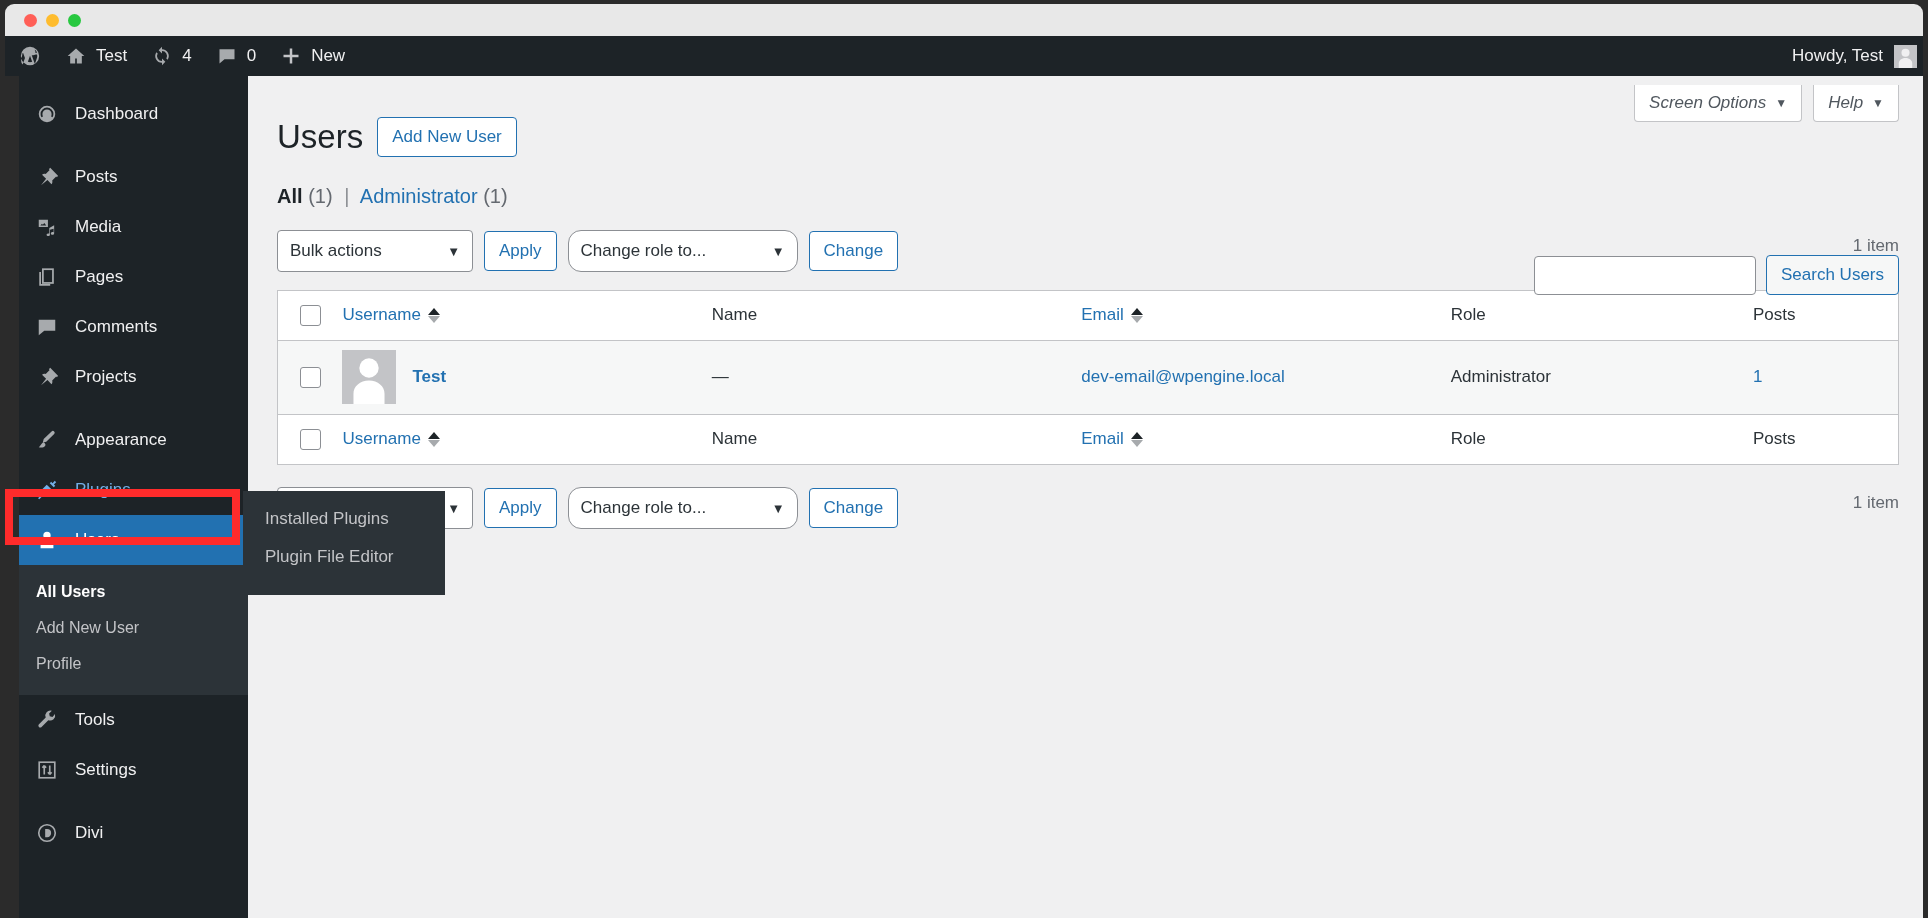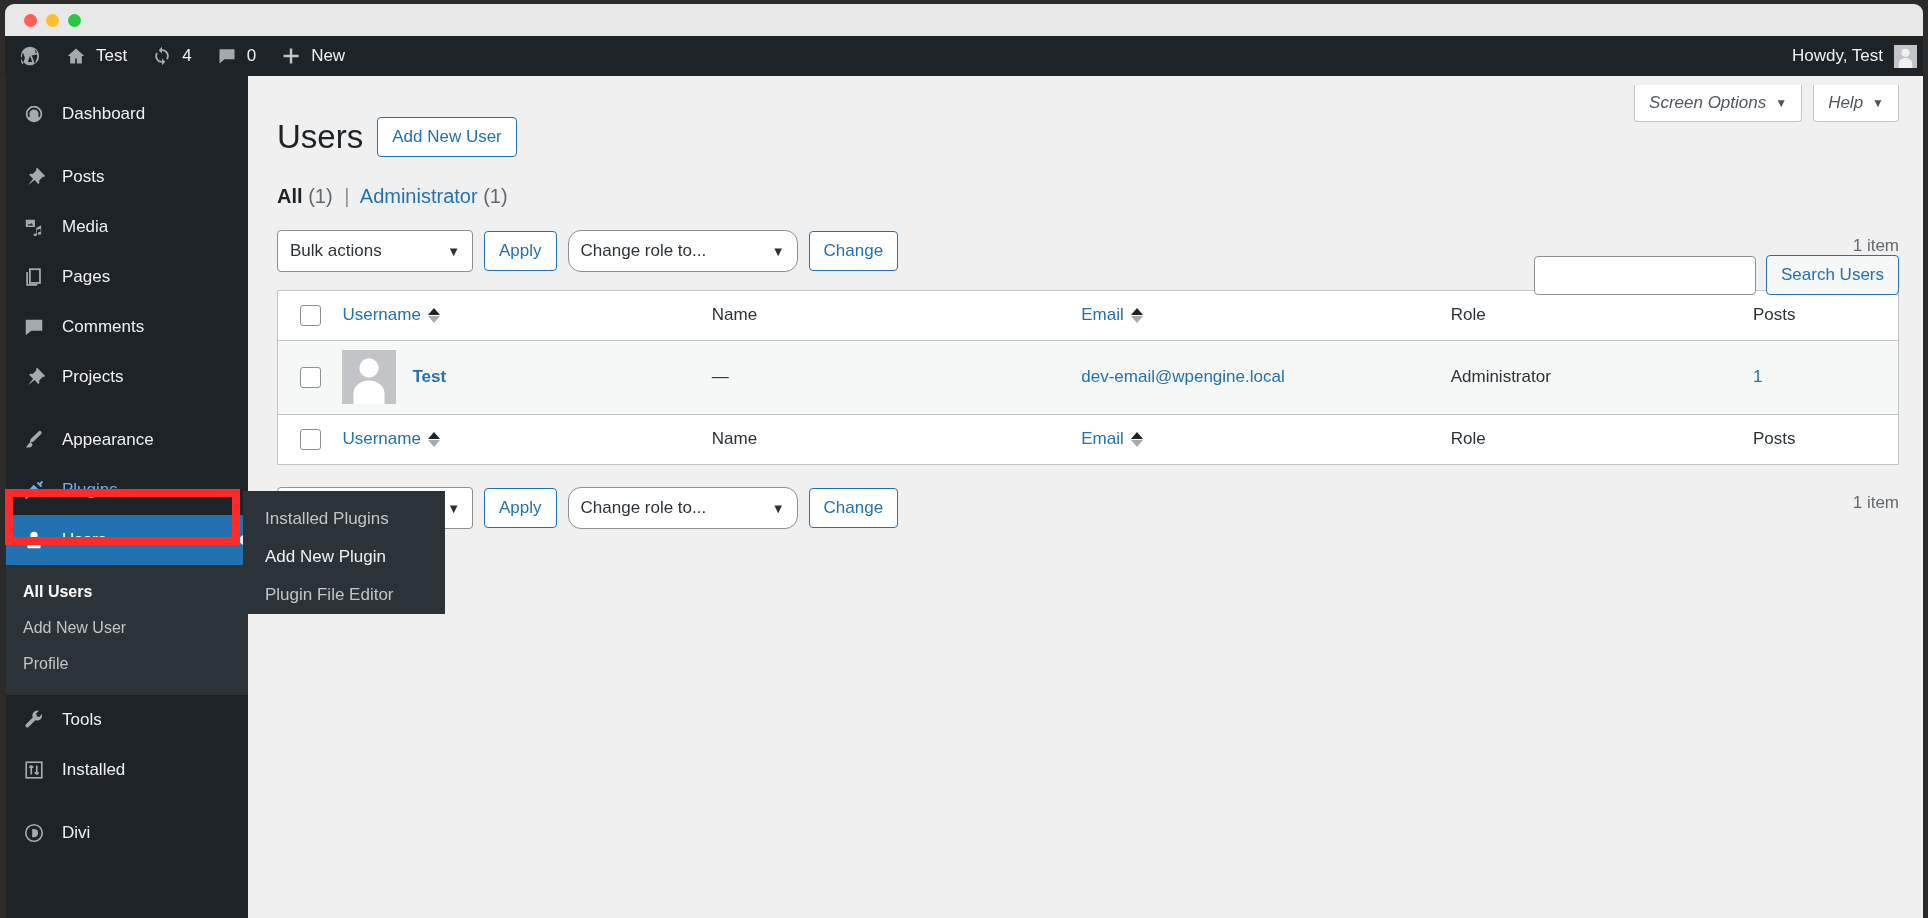--- a/index.html
+++ b/index.html
@@ -50,21 +50,21 @@
     padding: 0 6px 0 12px; font-size: 17px; color: #f0f0f1;
   }
   .avatar-sm {
     width: 23px; height: 23px; background: #c3c4c7;
     display: flex; align-items: flex-end; justify-content: center; overflow: hidden;
   }
   .avatar-sm svg { display:block; }
 
   
   .sidebar {
-    position: absolute; left: 6px; top: 76px; width: 243px; bottom: 0;
+    position: absolute; left: 19px; top: 76px; width: 243px; bottom: 0;
     background: #1d2327;
     color: #f0f0f1;
     font-size: 17px;
     overflow: hidden;
   }
   .menu-item {
     position: relative;
     display: flex; align-items: center; gap: 16px;
     height: 50px; padding-left: 16px;
     color: #f0f0f1;
@@ -104,21 +104,21 @@
     display: block; padding: 9px 0 9px 17px;
     color: #c3c4c7; text-decoration: none; font-size: 16px;
   }
   .submenu a.current { color: #fff; font-weight: bold; }
 
   
   .flyout {
     position: absolute; left: 243px; top: 491px;
     width: 202px;
     background: #2c3338;
-    padding: 9px 0 0 0;
+    padding: 9px 0 19px 0;
     z-index: 60;
   }
   .flyout a {
     display: block; padding: 9px 0 9px 22px;
     color: #c3c4c7; text-decoration: none; font-size: 17px;
     white-space: nowrap;
   }
   .flyout a.hl { color: #f0f0f1; }
 
   
@@ -428,21 +428,21 @@
       <span>Tools</span>
     </div>
 
     <div class="menu-item">
       <span class="mi-icon">
         <svg width="22" height="22" viewBox="0 0 24 24" fill="none" stroke="currentColor" stroke-width="1.8">
             <rect x="3.5" y="3.5" width="17" height="17"></rect>
             <path d="M9 7v10M9 7l-2 2.5M9 7l2 2.5M15 17V7M15 17l-2-2.5M15 17l2-2.5"></path>
           </svg>
       </span>
-      <span>Installed</span>
+      <span>Settings</span>
     </div>
 
     <div class="menu-sep"></div>
 
     <div class="menu-item">
       <span class="mi-icon">
         <svg width="22" height="22" viewBox="0 0 24 24" fill="none" stroke="currentColor" stroke-width="1.8">
             <circle cx="12" cy="12" r="9"></circle>
             <path d="M10 7.5h2.2A4.3 4.3 0 0 1 16.5 12a4.3 4.3 0 0 1-4.3 4.5H10V7.5z" fill="currentColor" stroke="none"></path>
           </svg>
@@ -603,20 +603,19 @@
         <span class="chev">▼</span>
       </span>
       <button class="btn btn-plain">Change</button>
       <span class="displaying">1 item</span>
     </div>
 
   </div>
 
   <div class="flyout">
     <a>Installed Plugins</a>
-    <a class="hl">Add New Plugin</a>
     <a>Plugin File Editor</a>
   </div>
 
   <div class="hl-box" style="left:5px; top:489px; width:235px; height:56px;"></div>
   <div class="hl-box" style="left:252px; top:541px; width:190px; height:39px;"></div>
 
 </div>
 
 </body></html>

